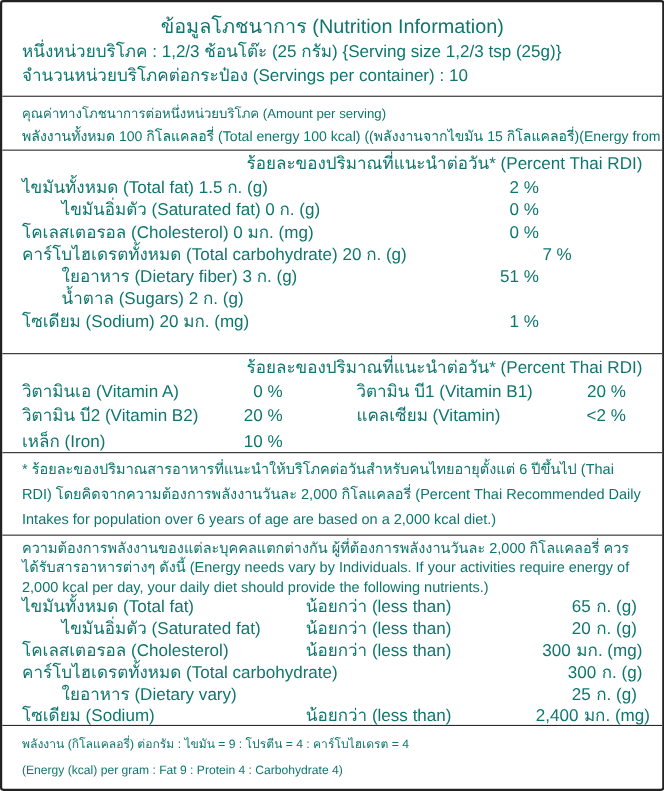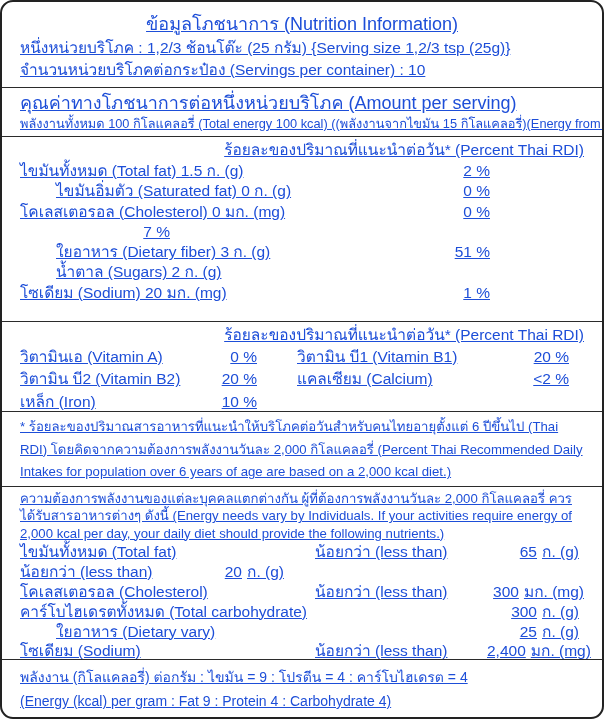--- a/index.html
+++ b/index.html
@@ -2,81 +2,80 @@
 <html><head>
 <meta charset="utf-8">
 <style>
   html, body { margin: 0; padding: 0; background: #ffffff; }
   .label {
     position: relative;
     width: 604px;
     height: 719px;
     box-sizing: border-box;
     border: 2px solid #222222;
-    border-radius: 13px;
+    border-radius: 3px;
     background: #ffffff;
-    color: #1d4ed8;
+    color: #0f766e;
     font-family: "Liberation Sans", "DejaVu Sans", sans-serif;
     overflow: hidden;
-    text-decoration: underline;
   }
   .sec {
     box-sizing: border-box;
     padding: 0 18px;
     border-bottom: 1px solid #2b2b2b;
     overflow: hidden;
   }
   .sec:last-child { border-bottom: none; }
 
   
   .sec-header { height: 86px; padding-top: 9px; }
   .title { text-align: center; font-size: 18px; line-height: 26px; }
   .hline { font-size: 15.5px; line-height: 22px; }
 
   
   .sec-amount { height: 49px; padding-top: 4px; }
-  .amount-heading { font-size: 18px; line-height: 23px; }
+  .amount-heading { font-size: 12px; line-height: 23px; }
   .energy-line { font-size: 12.8px; line-height: 18px; white-space: nowrap; }
 
   
   .sec-rdi { height: 185px; padding-top: 2px; }
   .rdi-heading { text-align: right; font-size: 15.5px; line-height: 22px; padding-right: 0px; }
   .nrow { display: flex; font-size: 15.5px; line-height: 20.3px; }
   .nrow .lbl { flex: 1; white-space: nowrap; }
   .nrow .pct { white-space: nowrap; text-align: right; min-width: 150px; padding-right: 94px; }
   .indent { padding-left: 36px; }
 
   
   .sec-vit { height: 90px; padding-top: 2px; }
   .vit-heading { text-align: right; font-size: 15.5px; line-height: 22px; }
   .vrow { display: flex; font-size: 15.5px; line-height: 22.4px; align-items: center; }
   .vcol-left { display: flex; width: 237px; }
   .vcol-left .lbl { flex: 1; white-space: nowrap; }
   .vcol-left .pct { white-space: nowrap; text-align: right; }
-  .vcol-right { display: flex; flex: 1; margin-left: 40px; }
+  .vcol-right { display: flex; flex: 1; margin-left: 67px; }
   .vcol-right .lbl { flex: 1; white-space: nowrap; }
   .vcol-right .pct { white-space: nowrap; text-align: right; padding-right: 15px; }
 
   
   .sec-foot { height: 75px; padding-top: 4px; }
   .footnote { font-size: 13.2px; line-height: 22.5px; }
 
   
   .sec-needs { height: 173px; padding-top: 3px; }
   .needs-intro { font-size: 13.2px; line-height: 17.3px; }
-  .lrow { display: flex; font-size: 15.5px; line-height: 19.9px; }
+  .lrow { display: flex; font-size: 15.5px; line-height: 19.9px; gap: 37px; }
   .lrow .lbl { flex: 1; white-space: nowrap; }
   .lrow .cmp { width: 172px; white-space: nowrap; }
   .lrow .amt { width: 97px; display: flex; white-space: nowrap; }
   .lrow .amt .num { width: 50px; text-align: right; }
   .lrow .amt .unit { padding-left: 5px; }
 
   
   .sec-epg { height: 57px; padding-top: 5px; }
-  .epg-line { font-size: 14px; line-height: 24px; }
+  .epg-line { font-size: 11px; line-height: 24px; }
 </style>
 </head>
 <body>
 
 <div class="label">
 
   <div class="sec sec-header">
     <div class="title">ข้อมูลโภชนาการ (Nutrition Information)</div>
     <div class="hline">หนึ่งหน่วยบริโภค : 1,2/3 ช้อนโต๊ะ (25 กรัม) {Serving size 1,2/3 tsp (25g)}</div>
     <div class="hline">จำนวนหน่วยบริโภคต่อกระป๋อง (Servings per container) : 10</div>
@@ -99,20 +98,21 @@
       <span class="pct">0 %</span>
     </div>
     <div class="nrow">
       <span class="lbl">โคเลสเตอรอล (Cholesterol) 0 มก. (mg)</span>
       <span class="pct">0 %</span>
     </div>
     <div class="nrow">
       <span class="pct"></span>
     </div>
     <div class="nrow">
+      <span class="lbl">คาร์โบไฮเดรตทั้งหมด (Total carbohydrate) 20 ก. (g)</span>
       <span class="pct">7 %</span>
     </div>
     <div class="nrow">
       <span class="lbl indent">ใยอาหาร (Dietary fiber) 3 ก. (g)</span>
       <span class="pct">51 %</span>
     </div>
     <div class="nrow">
       <span class="lbl indent">น้ำตาล (Sugars) 2 ก. (g)</span>
       <span class="pct"></span>
     </div>
@@ -134,21 +134,21 @@
         <span class="lbl">วิตามิน บี1 (Vitamin B1)</span>
         <span class="pct">20 %</span>
       </div>
     </div>
     <div class="vrow">
       <div class="vcol-left">
         <span class="lbl">วิตามิน บี2 (Vitamin B2)</span>
         <span class="pct">20 %</span>
       </div>
       <div class="vcol-right">
-        <span class="lbl">แคลเซียม (Calcium)</span>
+        <span class="lbl">แคลเซียม (Vitamin)</span>
         <span class="pct">&lt;2 %</span>
       </div>
     </div>
     <div class="vrow">
       <div class="vcol-left">
         <span class="lbl">เหล็ก (Iron)</span>
         <span class="pct">10 %</span>
       </div>
       <div class="vcol-right"></div>
     </div>
@@ -163,20 +163,21 @@
 
     <div class="lrow">
       <span class="lbl">ไขมันทั้งหมด (Total fat)</span>
       <span class="cmp">น้อยกว่า (less than)</span>
       <span class="amt">
           <span class="num">65</span>
           <span class="unit">ก. (g)</span>
         </span>
     </div>
     <div class="lrow">
+      <span class="lbl indent">ไขมันอิ่มตัว (Saturated fat)</span>
       <span class="cmp">น้อยกว่า (less than)</span>
       <span class="amt">
           <span class="num">20</span>
           <span class="unit">ก. (g)</span>
         </span>
     </div>
     <div class="lrow">
       <span class="lbl">โคเลสเตอรอล (Cholesterol)</span>
       <span class="cmp">น้อยกว่า (less than)</span>
       <span class="amt">

